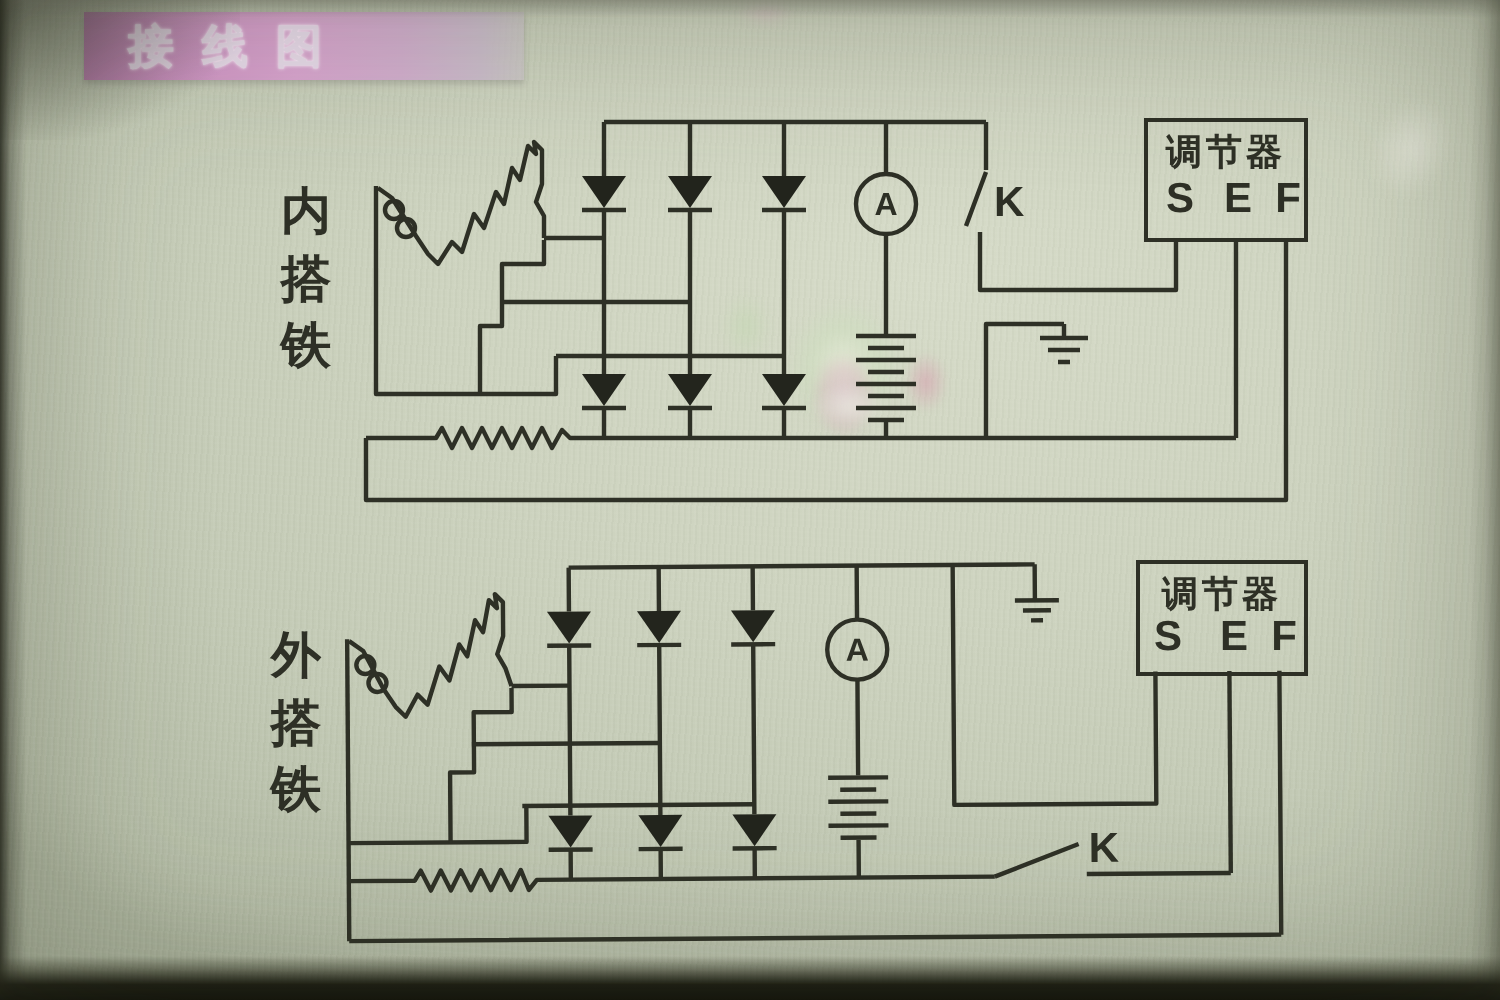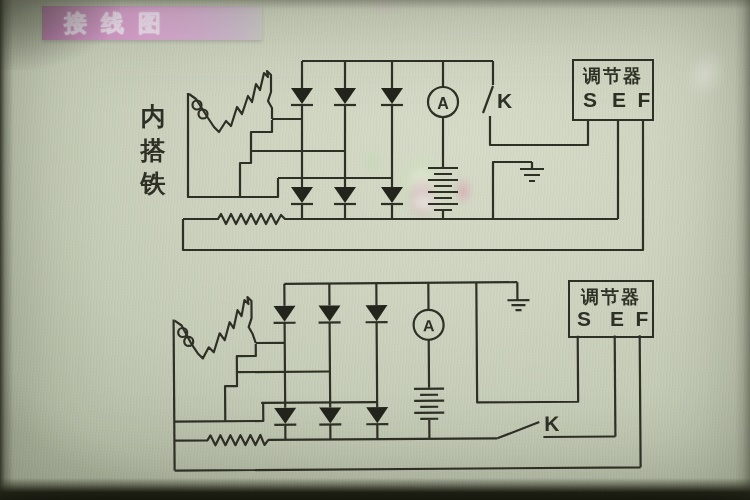--- a/index.html
+++ b/index.html
@@ -199,21 +199,22 @@
         <path d="M497 439 L539 423 M543 438 H615"></path>
         <text x="544" y="432" font-size="21" font-weight="600">K</text>
       </g>
 
       <path d="M615 438 V337"></path>
 
       <path d="M174 469 H640 M640 469 V337"></path>
     </g>
   </svg>
 
-  <div class="vlabel" style="left:138px;top:100px;">内搭铁</div>
+  <div class="vlabel" style="left:138px;top:90px;">内搭铁</div>
+  <div class="vlabel" style="left:133px;top:312px;">外搭铁</div>
 
   <div class="regbox" style="left:572px;top:59px;width:78px;height:58px;">
     <span class="rt">调节器</span>
     <span class="term" style="left:16px;top:27px;">S</span>
     <span class="term" style="left:45px;top:27px;">E</span>
     <span class="term" style="left:70px;top:27px;">F</span>
   </div>
   <div class="regbox" style="left:568px;top:280px;width:82px;height:54px;">
     <span class="rt">调节器</span>
     <span class="term" style="left:14px;top:25px;">S</span>

